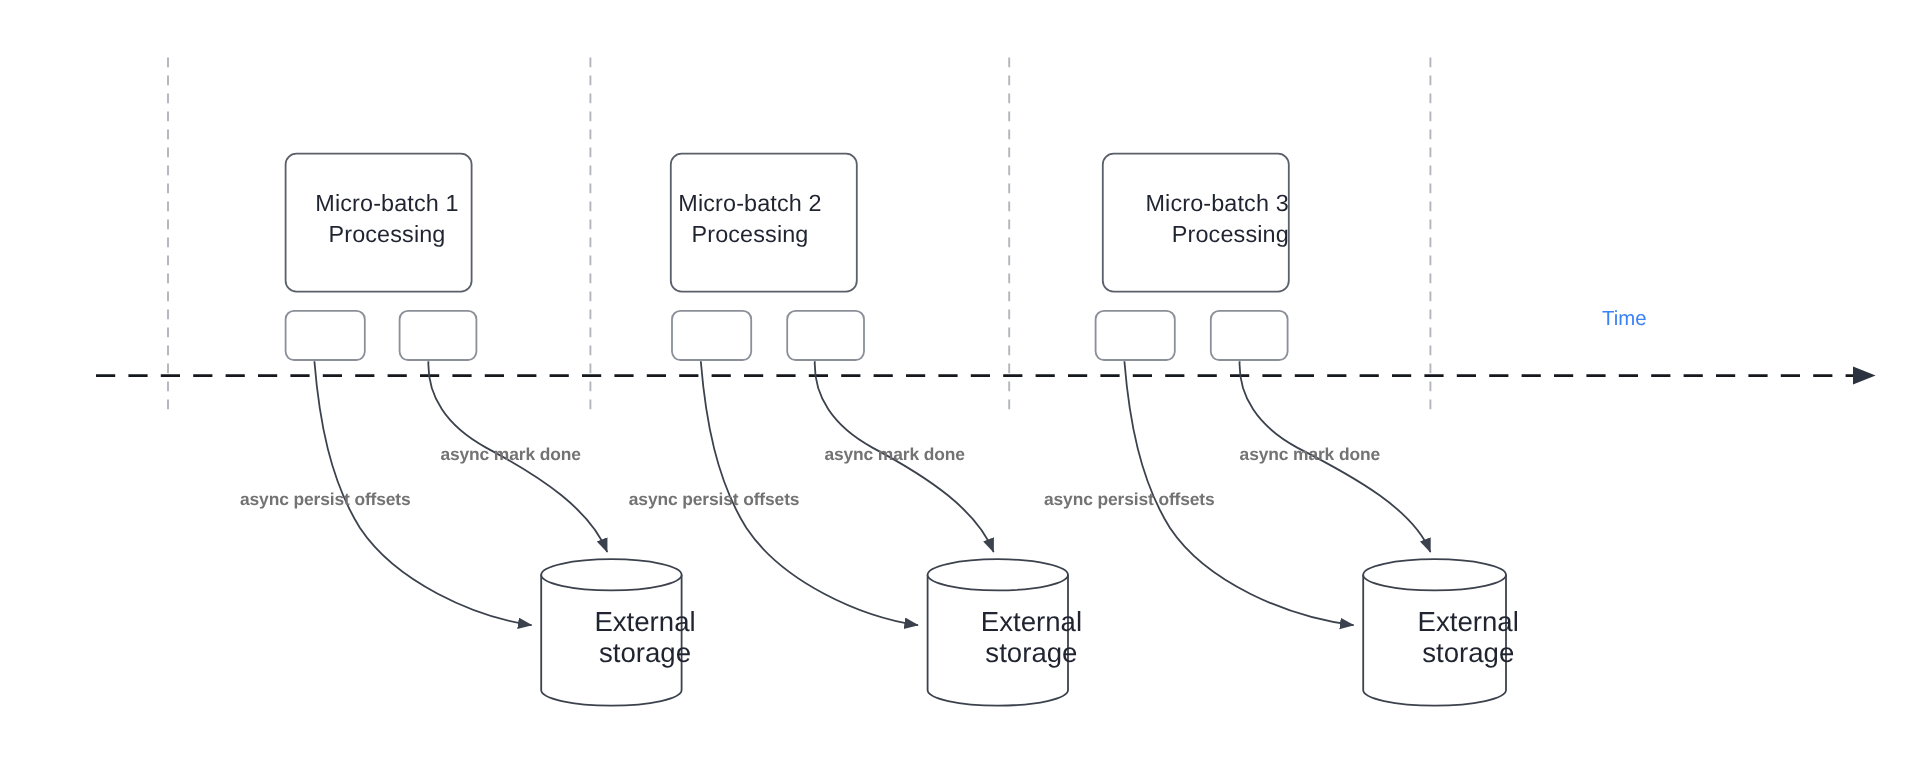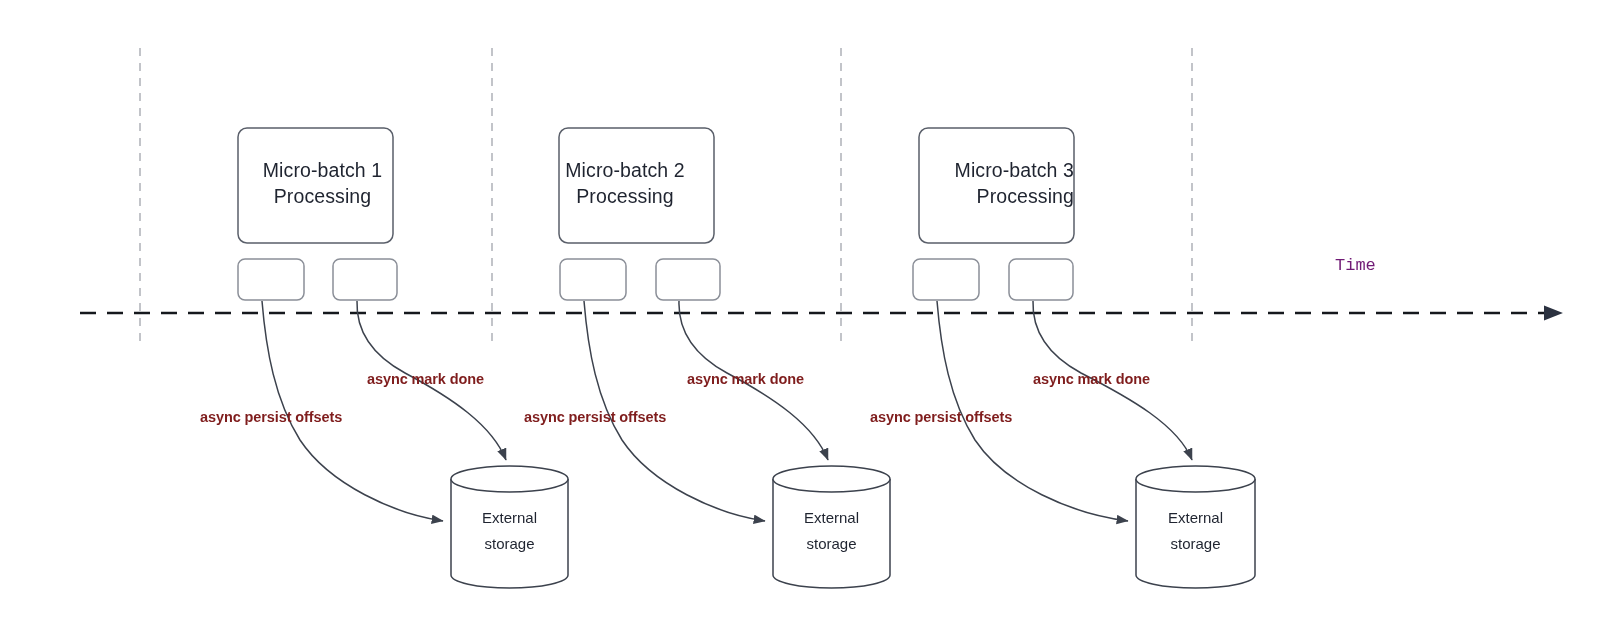--- a/index.html
+++ b/index.html
@@ -32,38 +32,39 @@
     color: #1f2430;
     font-family: "Liberation Sans", sans-serif;
     pointer-events: none;
   }
   .batch-label {
     font-size: 19.5px;
     line-height: 26px;
     letter-spacing: 0.1px;
   }
   .store-label {
-    font-size: 15px;
+    font-size: 23px;
     line-height: 26px;
+    padding-left: 28px;
   }
   .edge-label {
     position: absolute;
     font-size: 14.5px;
     font-weight: bold;
-    color: #7f1d1d;
+    color: #737373;
     white-space: nowrap;
     font-family: "Liberation Sans", sans-serif;
     letter-spacing: -0.1px;
   }
   .axis-label {
     position: absolute;
     font-size: 17px;
-    color: #701a75;
+    color: #3b82f6;
     white-space: nowrap;
-    font-family: Liberation Mono, monospace;
+    font-family: Liberation Sans, sans-serif;
   }
 </style>
 </head>
 <body>
 
 <div id="diagram-root">
 
   <svg id="diagram-svg" viewBox="0 0 1600 642">
     <defs>
       <marker id="arrowhead" markerWidth="9" markerHeight="9" refX="7.6" refY="3.2" orient="auto" markerUnits="strokeWidth">

